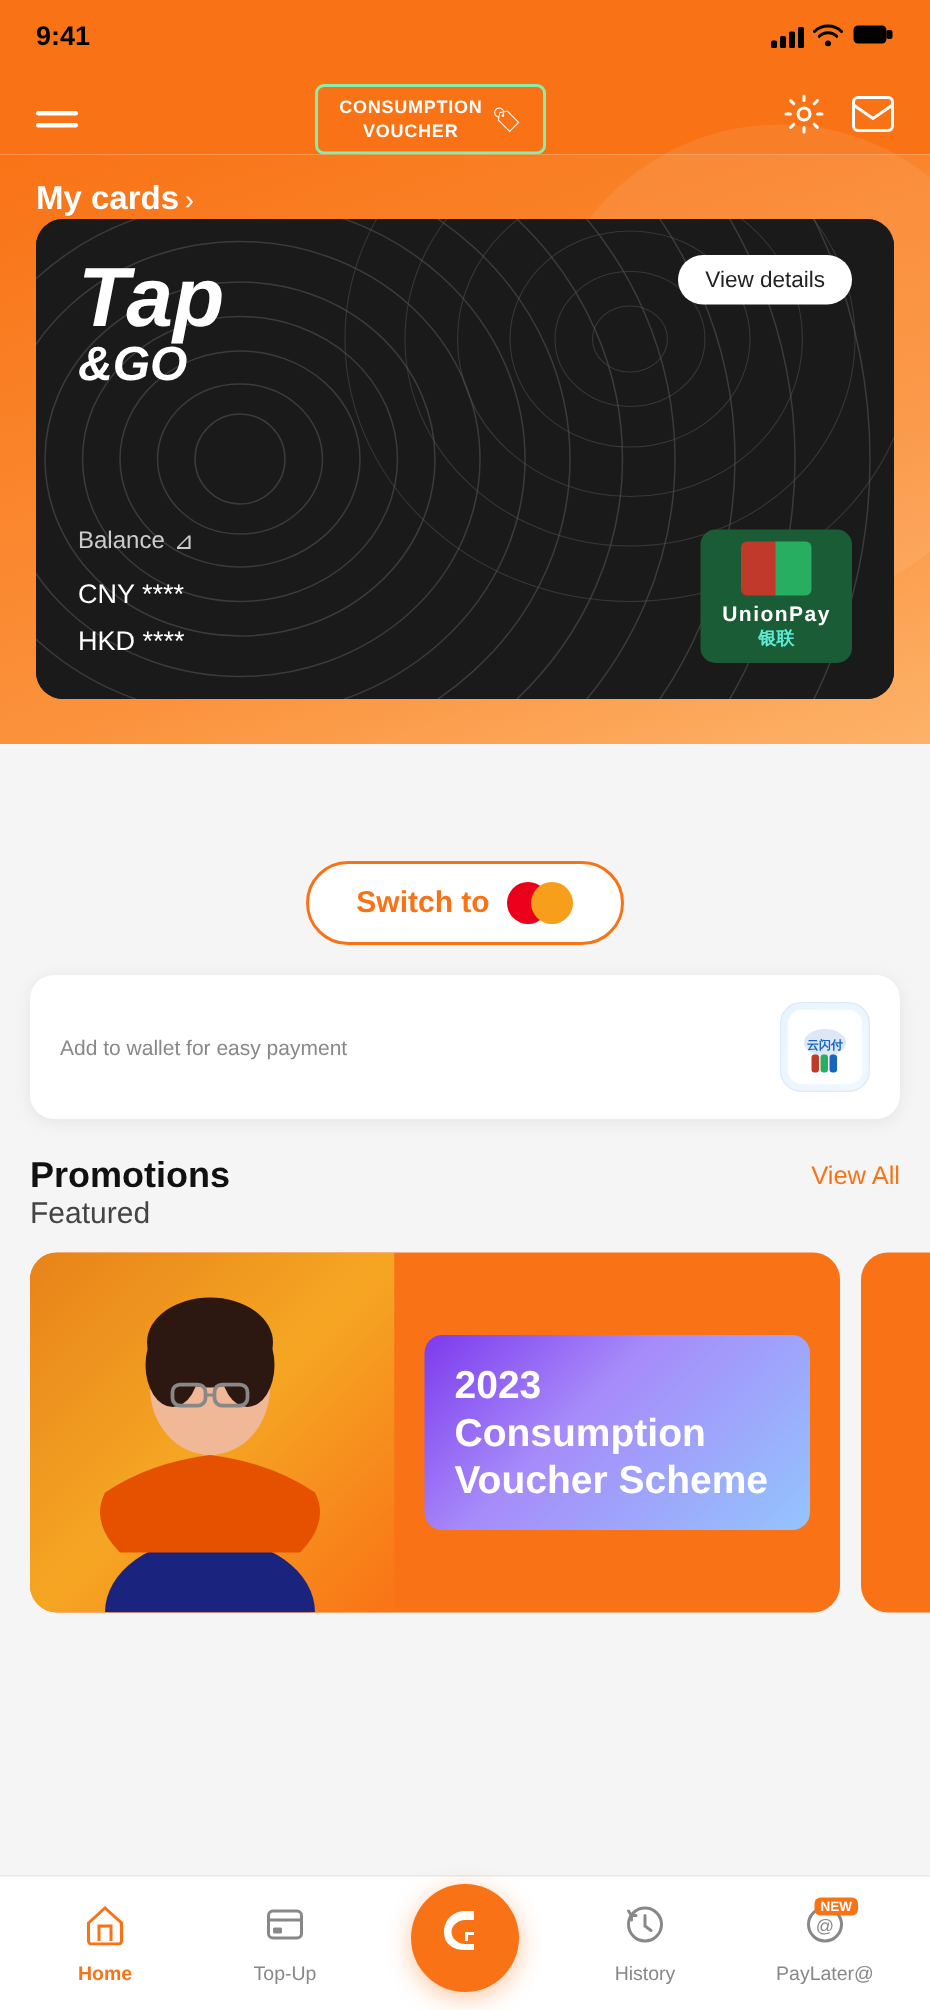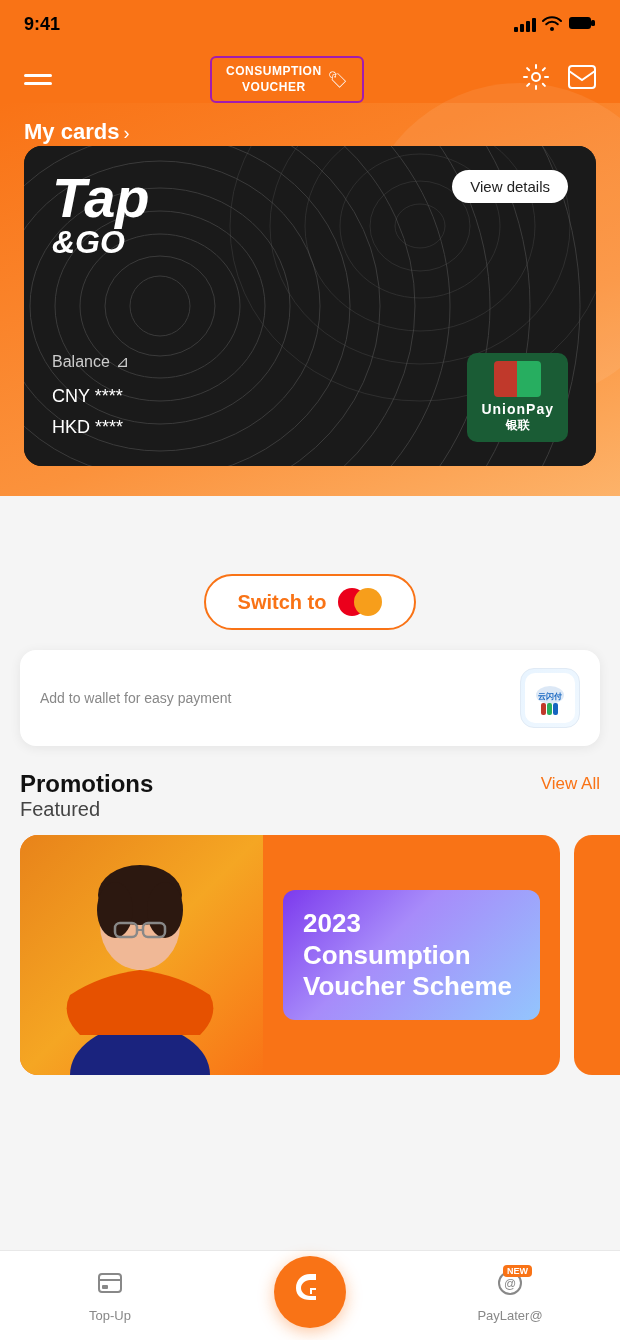--- a/index.html
+++ b/index.html
@@ -64,21 +64,21 @@
     .hamburger span {
       display: block;
       height: 3px;
       border-radius: 2px;
       background: #fff;
     }
     .hamburger span:nth-child(1) { width: 28px; }
     .hamburger span:nth-child(2) { width: 28px; }
 
     .voucher-btn {
-      border: 2px solid #a21caf;
+      border: 2px solid #86efac;
       border-radius: 6px;
       padding: 6px 14px;
       display: flex;
       align-items: center;
       gap: 6px;
       cursor: pointer;
     }
     .voucher-btn-text {
       color: #fff;
       font-size: 12px;
@@ -592,21 +592,21 @@
               <div class="card-currency">CNY  ****</div>
               <div class="card-currency">HKD  ****</div>
             </div>
 
             <div class="unionpay-badge">
               <div class="up-top">
                 <div style="background:#c0392b;width:24px;height:36px;border-radius:4px 0 0 4px;"></div>
                 <div style="background:#27ae60;width:24px;height:36px;border-radius:0 4px 4px 0;margin-left:-4px;"></div>
               </div>
               <div style="color:#fff;font-size:14px;font-weight:700;margin-top:4px;letter-spacing:1px;">UnionPay</div>
-              <div style="color:#ffffff;font-size:12px;font-weight:600;">银联</div>
+              <div style="color:#5eead4;font-size:12px;font-weight:600;">银联</div>
             </div>
           </div>
         </div>
       </div>
     </div>
   </div>
 
   <div class="white-section">
 
     <div class="switch-to-container">
@@ -684,20 +684,29 @@
         </div>
 
         <div class="promo-card-small promo-card" style="min-width:65px;height:240px;">
         </div>
       </div>
     </div>
   </div>
 </div>
 
 <div class="bottom-nav">
+  <div class="nav-item active">
+    <span class="nav-icon">
+      <svg width="28" height="28" viewBox="0 0 28 28" fill="none">
+        <path d="M3 13L14 3l11 10v12a2 2 0 01-2 2H5a2 2 0 01-2-2V13z" stroke="#f97316" stroke-width="2" fill="none"></path>
+        <path d="M10 25V15h8v10" stroke="#f97316" stroke-width="2"></path>
+      </svg>
+    </span>
+    <span class="nav-label">Home</span>
+  </div>
 
   <div class="nav-item">
     <span class="nav-icon">
       <svg width="28" height="28" viewBox="0 0 28 28" fill="none">
         <rect x="3" y="5" width="22" height="18" rx="3" stroke="#888" stroke-width="2"></rect>
         <line x1="3" y1="11" x2="25" y2="11" stroke="#888" stroke-width="2"></line>
         <rect x="6" y="16" width="6" height="4" rx="1" fill="#888"></rect>
       </svg>
     </span>
     <span class="nav-label">Top-Up</span>
@@ -706,20 +715,31 @@
   <div class="nav-center">
     <div class="nav-center-btn">
       <span class="nav-center-logo">
         <svg width="44" height="44" viewBox="0 0 44 44" fill="none">
           <path d="M8 22 C8 14 14 8 22 8 L28 8 L28 14 L22 14 C17 14 13 18 13 22 C13 26 17 30 22 30 L28 30 L28 22 L22 22 L22 28 L24 28 L24 24 L28 24 L28 34 L22 34 C14 34 8 30 8 22 Z" fill="#fff"></path>
         </svg>
       </span>
     </div>
   </div>
 
+  <div class="nav-item">
+    <span class="nav-icon">
+      <svg width="28" height="28" viewBox="0 0 28 28" fill="none">
+        <circle cx="14" cy="14" r="11" stroke="#888" stroke-width="2"></circle>
+        <path d="M14 8v7l4 3" stroke="#888" stroke-width="2" stroke-linecap="round"></path>
+        <path d="M5 8 L3 5" stroke="#888" stroke-width="2" stroke-linecap="round"></path>
+        <path d="M5 8 L8 8 M5 8 L5 11" stroke="#888" stroke-width="2" stroke-linecap="round"></path>
+      </svg>
+    </span>
+    <span class="nav-label">History</span>
+  </div>
 
   <div class="nav-item paylater-badge">
     <span class="nav-icon" style="position:relative;">
       <svg width="28" height="28" viewBox="0 0 28 28" fill="none">
         <circle cx="14" cy="14" r="11" stroke="#888" stroke-width="2"></circle>
         <text x="14" y="19" text-anchor="middle" font-size="12" fill="#888">@</text>
       </svg>
       <span class="new-badge">NEW</span>
     </span>
     <span class="nav-label">PayLater@</span>

